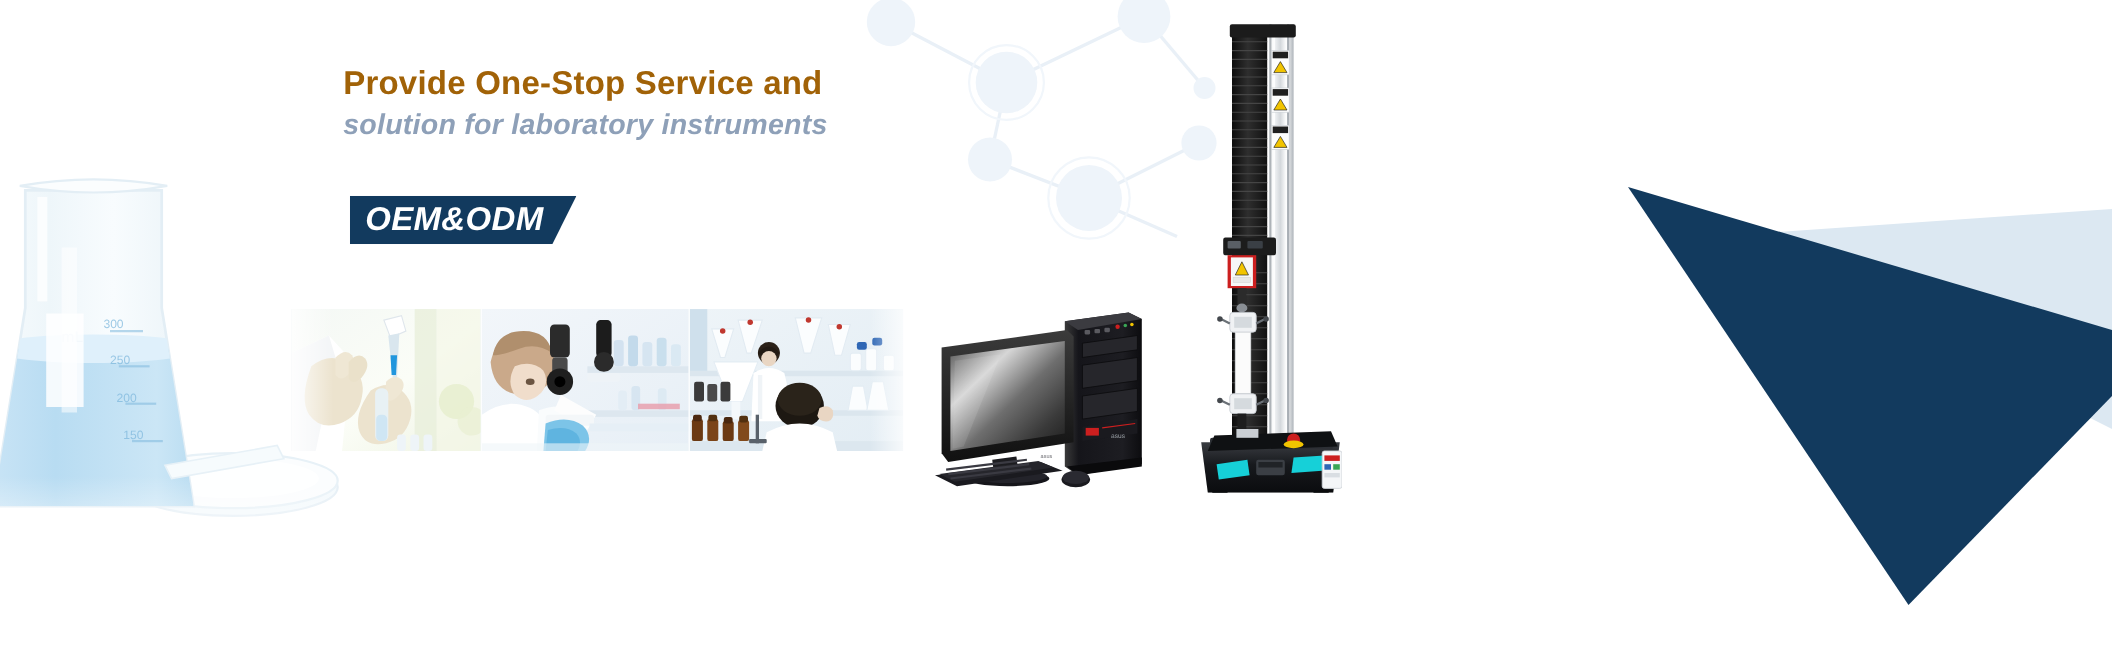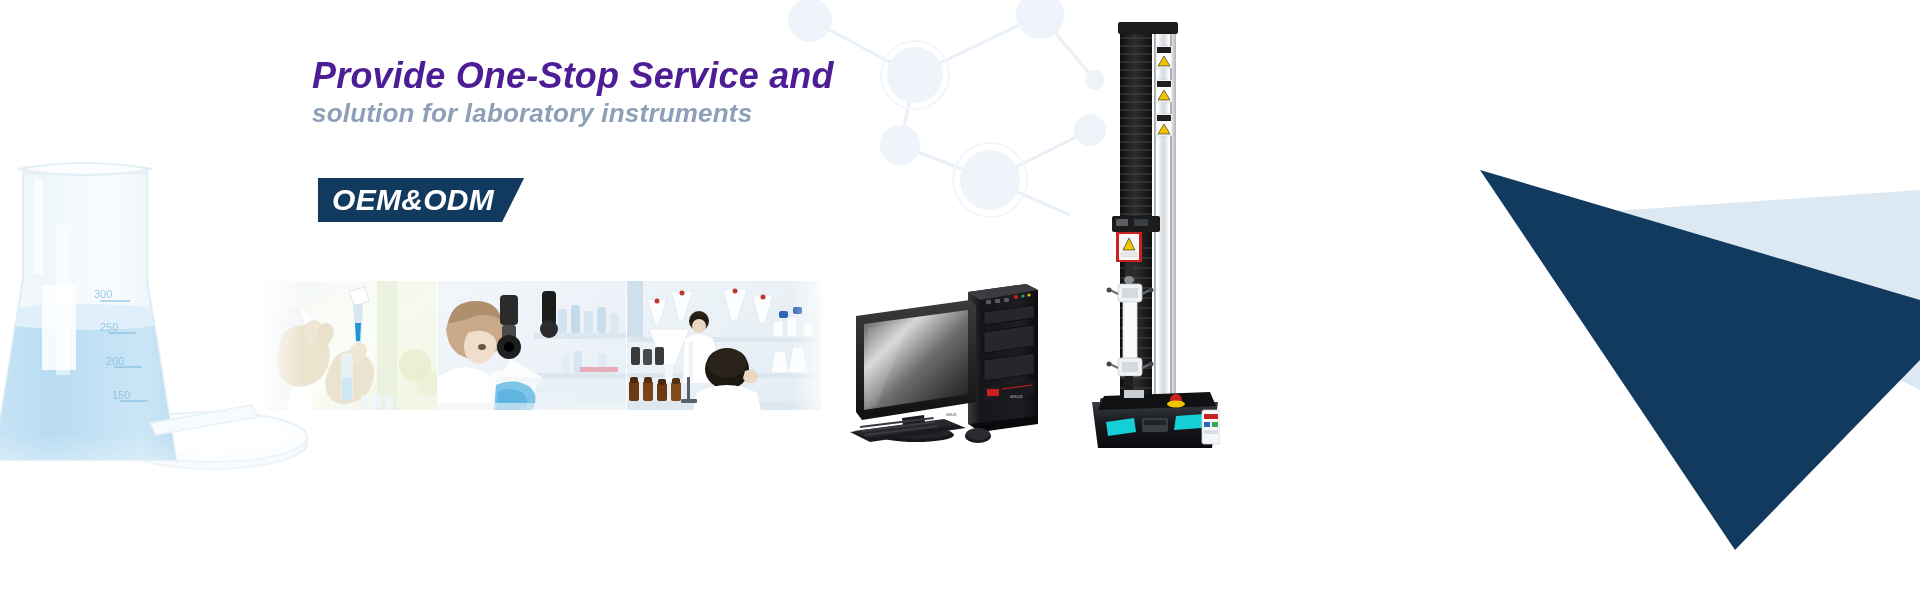--- a/index.html
+++ b/index.html
@@ -32,24 +32,23 @@
     width:420px; height:380px;
   }
 
   
   .copy {
     position:absolute;
     left:312px; top:58px;
     width:640px;
   }
   .line1 {
-    font-size:36px;
-    font-style:italic;
+    font-size:30px;
     font-weight:bold;
-    color:#4c1d95;
+    color:#a16207;
     letter-spacing:0.2px;
     line-height:36px;
     white-space:nowrap;
   }
   .line2 {
     margin-top:3px;
     font-size:26px;
     font-style:italic;
     font-weight:bold;
     color:#8ea0b8;

